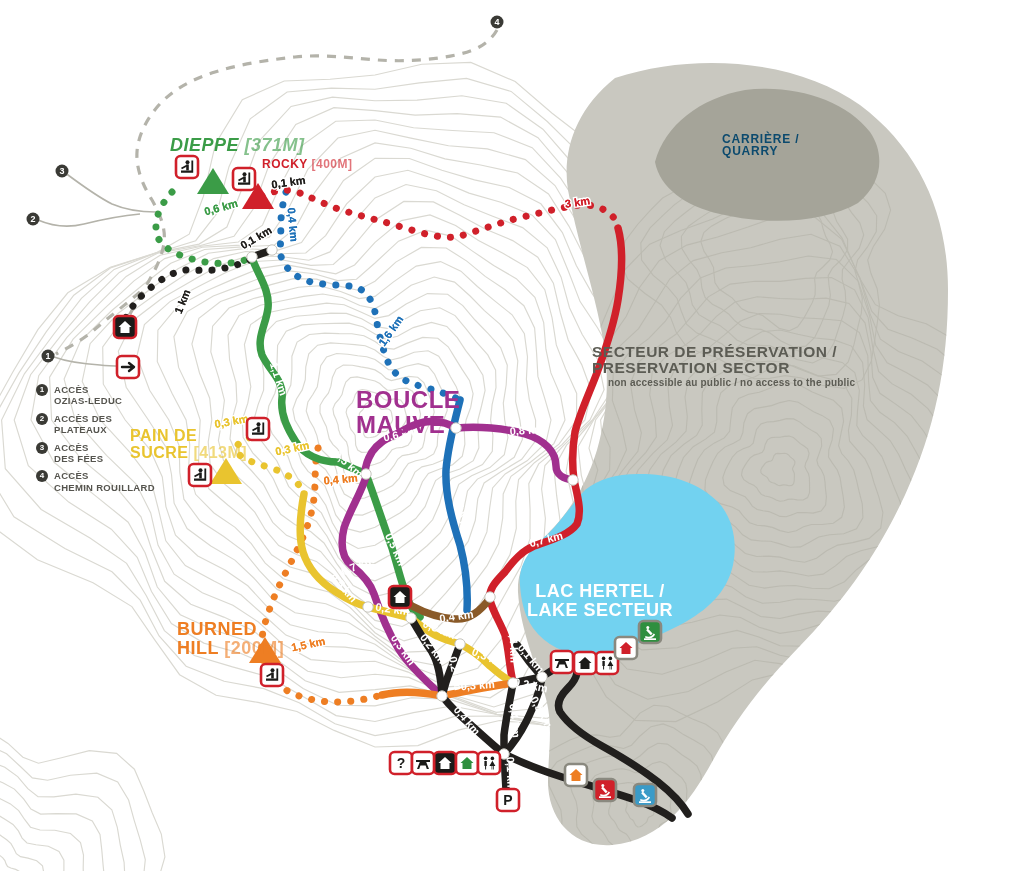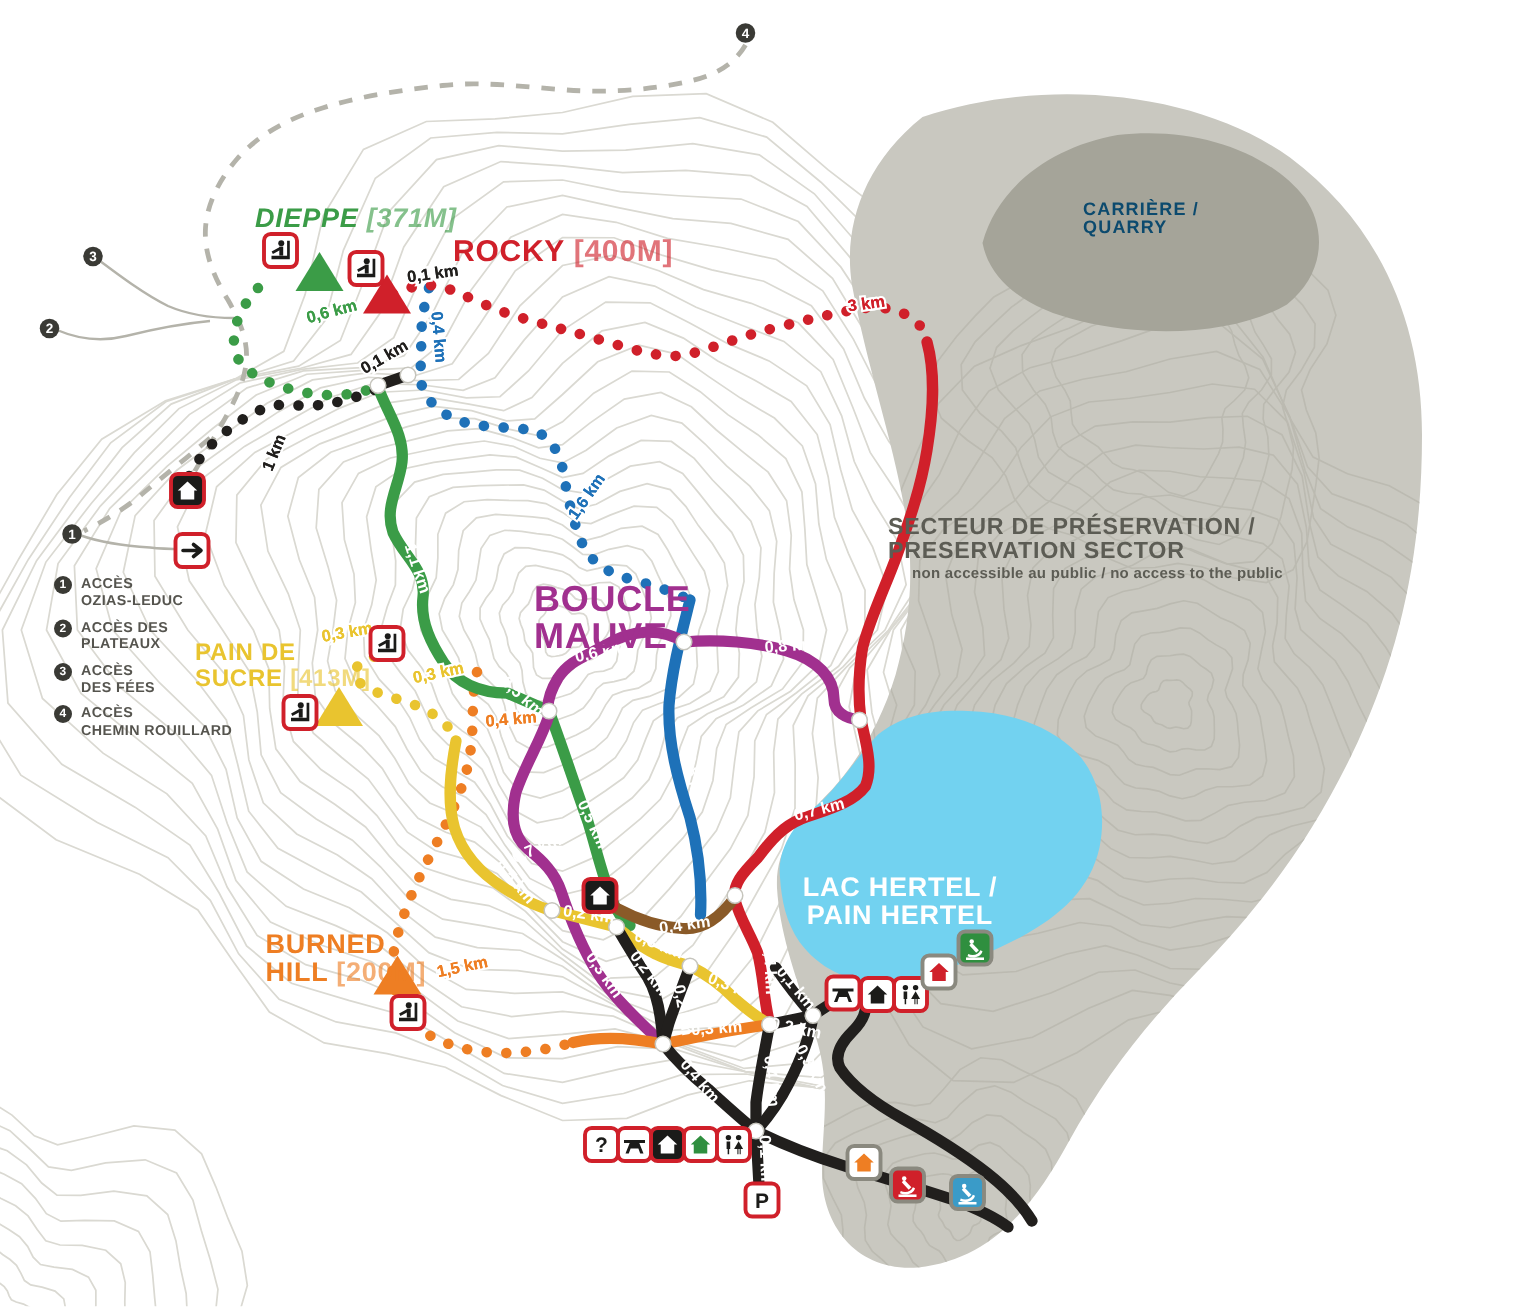--- a/index.html
+++ b/index.html
@@ -388,21 +388,21 @@
       <g transform="translate(497,22)">
         <circle cx="0" cy="0" r="6.5" fill="#3a3a35"></circle>
         <text x="0" y="3" text-anchor="middle" font-size="9px" font-weight="bold" font-family="&quot;Liberation Sans&quot;,sans-serif" fill="#fff">4</text>
       </g>
     </svg>
 
   <div class="ovl" style="left:170px;top:136px;font-size:18px;color:#3b9c47;font-style:italic;">
     <span>DIEPPE</span>
     <span class="elev">[371M]</span>
   </div>
-  <div class="ovl" style="left:262px;top:158px;font-size:20px;color:#d0202a;margin-left:40px;">
+  <div class="ovl" style="left:262px;top:158px;font-size:12px;color:#d0202a;">
     <span>ROCKY</span>
     <span class="elev">[400M]</span>
   </div>
   <div class="ovl" style="left:130px;top:428px;font-size:16px;color:#e9c42f;">
     <div>PAIN DE</div>
     <div><span>SUCRE</span>
       <span class="elev">[413M]</span></div>
   </div>
   <div class="ovl" style="left:177px;top:620px;font-size:18px;color:#ee7e23;">
     <div>BURNED</div>
@@ -417,21 +417,21 @@
     <div>CARRIÈRE /</div>
     <div>QUARRY</div>
   </div>
   <div class="ovl" style="left:592px;top:344px;font-size:15.5px;color:#5c5c54;">
     <div>SECTEUR DE PRÉSERVATION /</div>
     <div>PRESERVATION SECTOR</div>
     <div class="sub" style="font-size:10px;margin-top:2px;letter-spacing:.2px;margin-left:16px;">non accessible au public / no access to the public</div>
   </div>
   <div class="ovl" style="left:520px;top:582px;width:160px;text-align:center;font-size:18px;color:#fff;white-space:normal;">
     <div>LAC HERTEL /</div>
-    <div>PAIN HERTEL</div>
+    <div>LAKE SECTEUR</div>
   </div>
 
   <div class="legend" id="legend">
       <div class="row">
         <div class="bullet">1</div>
         <div class="lines">
           <div>ACCÈS</div>
           <div>OZIAS-LEDUC</div>
         </div>
       </div>

